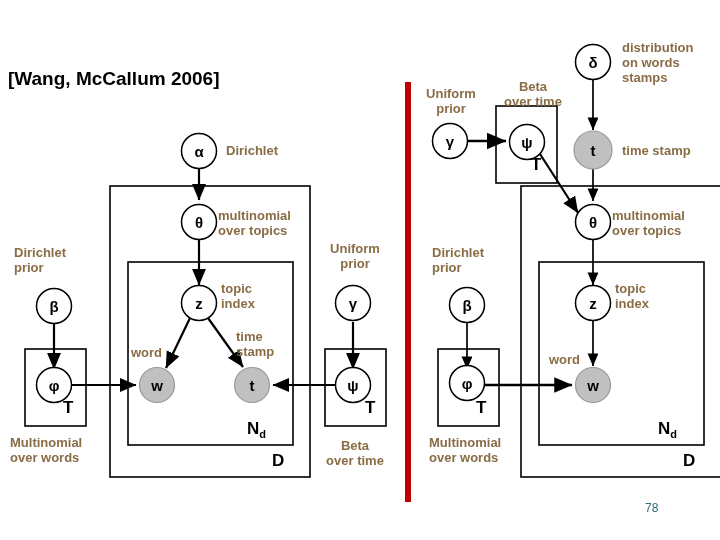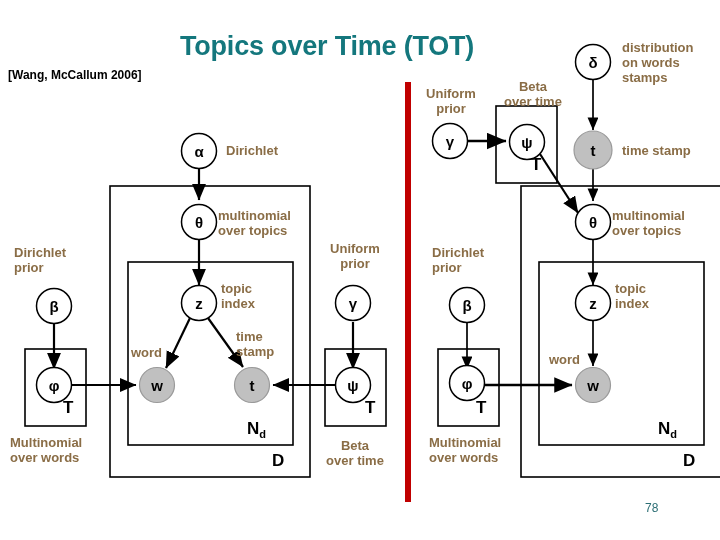--- a/index.html
+++ b/index.html
@@ -16,21 +16,21 @@
   .txt{position:absolute;white-space:pre;}
 
   .title{
     color:#14777d;
     font-size:27px;
     font-weight:bold;
     letter-spacing:-0.2px;
   }
   .citation{
     color:#000000;
-    font-size:12px;
+    font-size:19px;
     font-weight:bold;
   }
   .pagenum{
     color:#2b6e74;
     font-size:12px;
     font-weight:normal;
   }
   .lbl{
     color:#8a6d46;
     font-size:13px;
@@ -116,21 +116,20 @@
       <circle cx="593" cy="222" r="17.5" fill="#fff" stroke="#000" stroke-width="1.5"></circle>
       <circle cx="593" cy="303" r="17.5" fill="#fff" stroke="#000" stroke-width="1.5"></circle>
       <circle cx="593" cy="385" r="17.5" fill="#c0c0c0" stroke="#9a9a9a" stroke-width="1.2"></circle>
       <circle cx="467" cy="305" r="17.5" fill="#fff" stroke="#000" stroke-width="1.5"></circle>
       <circle cx="467" cy="383" r="17.5" fill="#fff" stroke="#000" stroke-width="1.5"></circle>
     </g>
 
     <rect x="405" y="82" width="6" height="420" fill="#c00000"></rect>
   </svg>
 
-  <div class="txt title" style="left:180px;top:31px;">Topics over Time (TOT)</div>
   <div class="txt citation" style="left:8px;top:68px;">[Wang, McCallum 2006]</div>
   <div class="txt pagenum" style="left:645px;top:501px;">78</div>
 
   <div class="node-glyph" style="left:179px;top:143px;">α</div>
   <div class="node-glyph" style="left:179px;top:214px;">θ</div>
   <div class="node-glyph" style="left:179px;top:295px;">z</div>
   <div class="node-glyph" style="left:137px;top:377px;">w</div>
   <div class="node-glyph" style="left:232px;top:377px;">t</div>
   <div class="node-glyph" style="left:34px;top:298px;">β</div>
   <div class="node-glyph" style="left:34px;top:377px;">φ</div>

